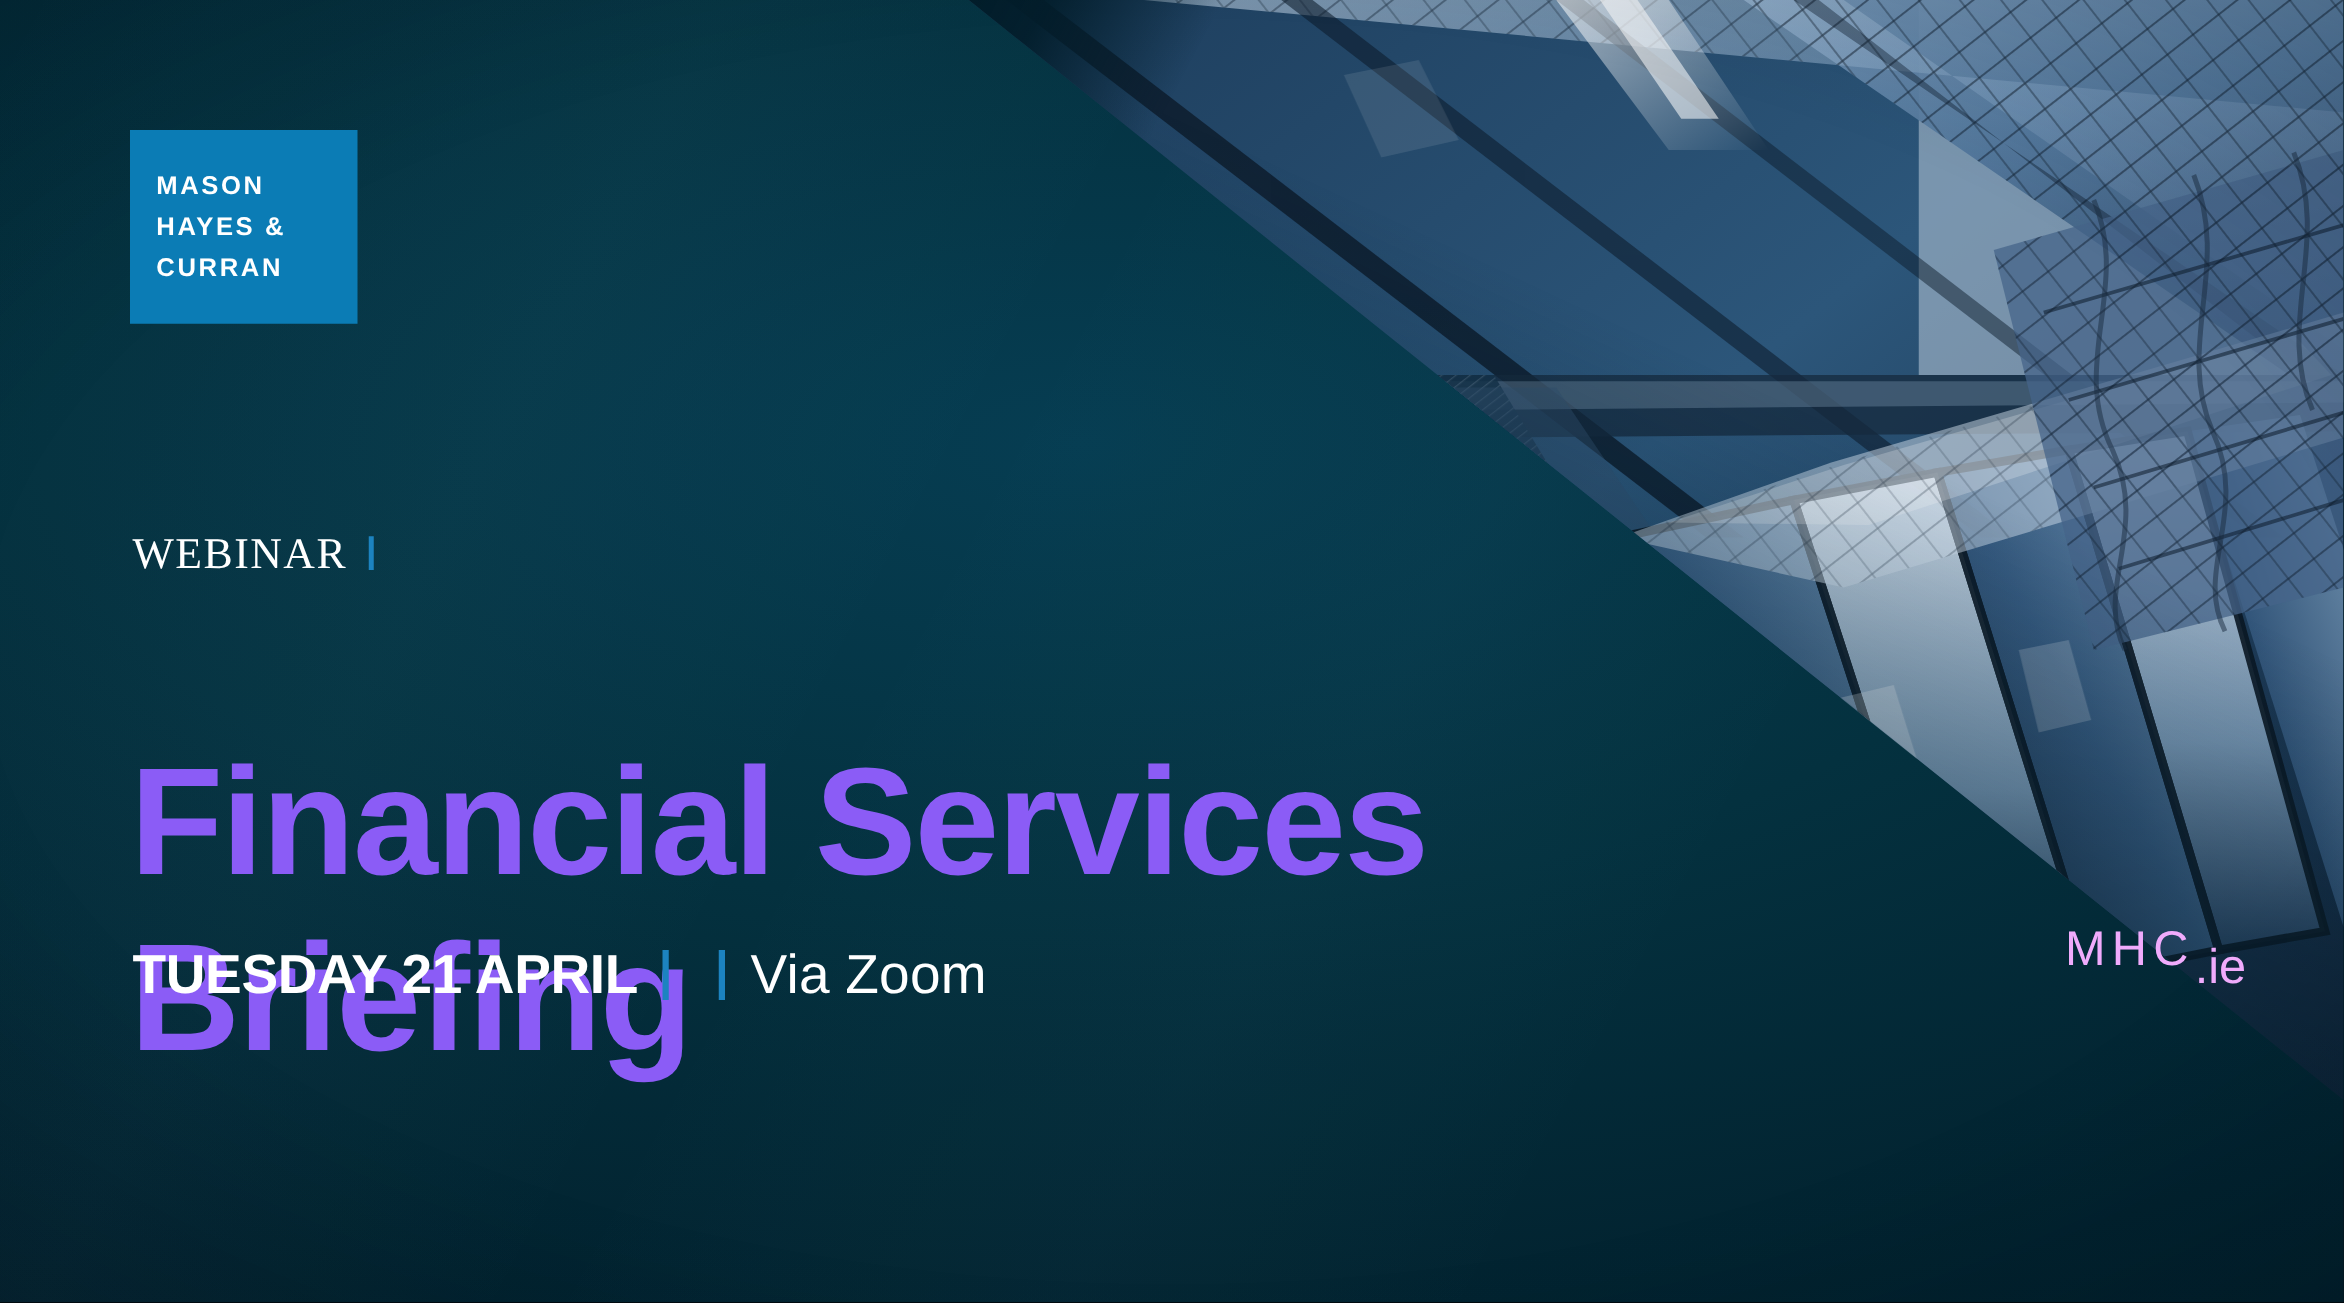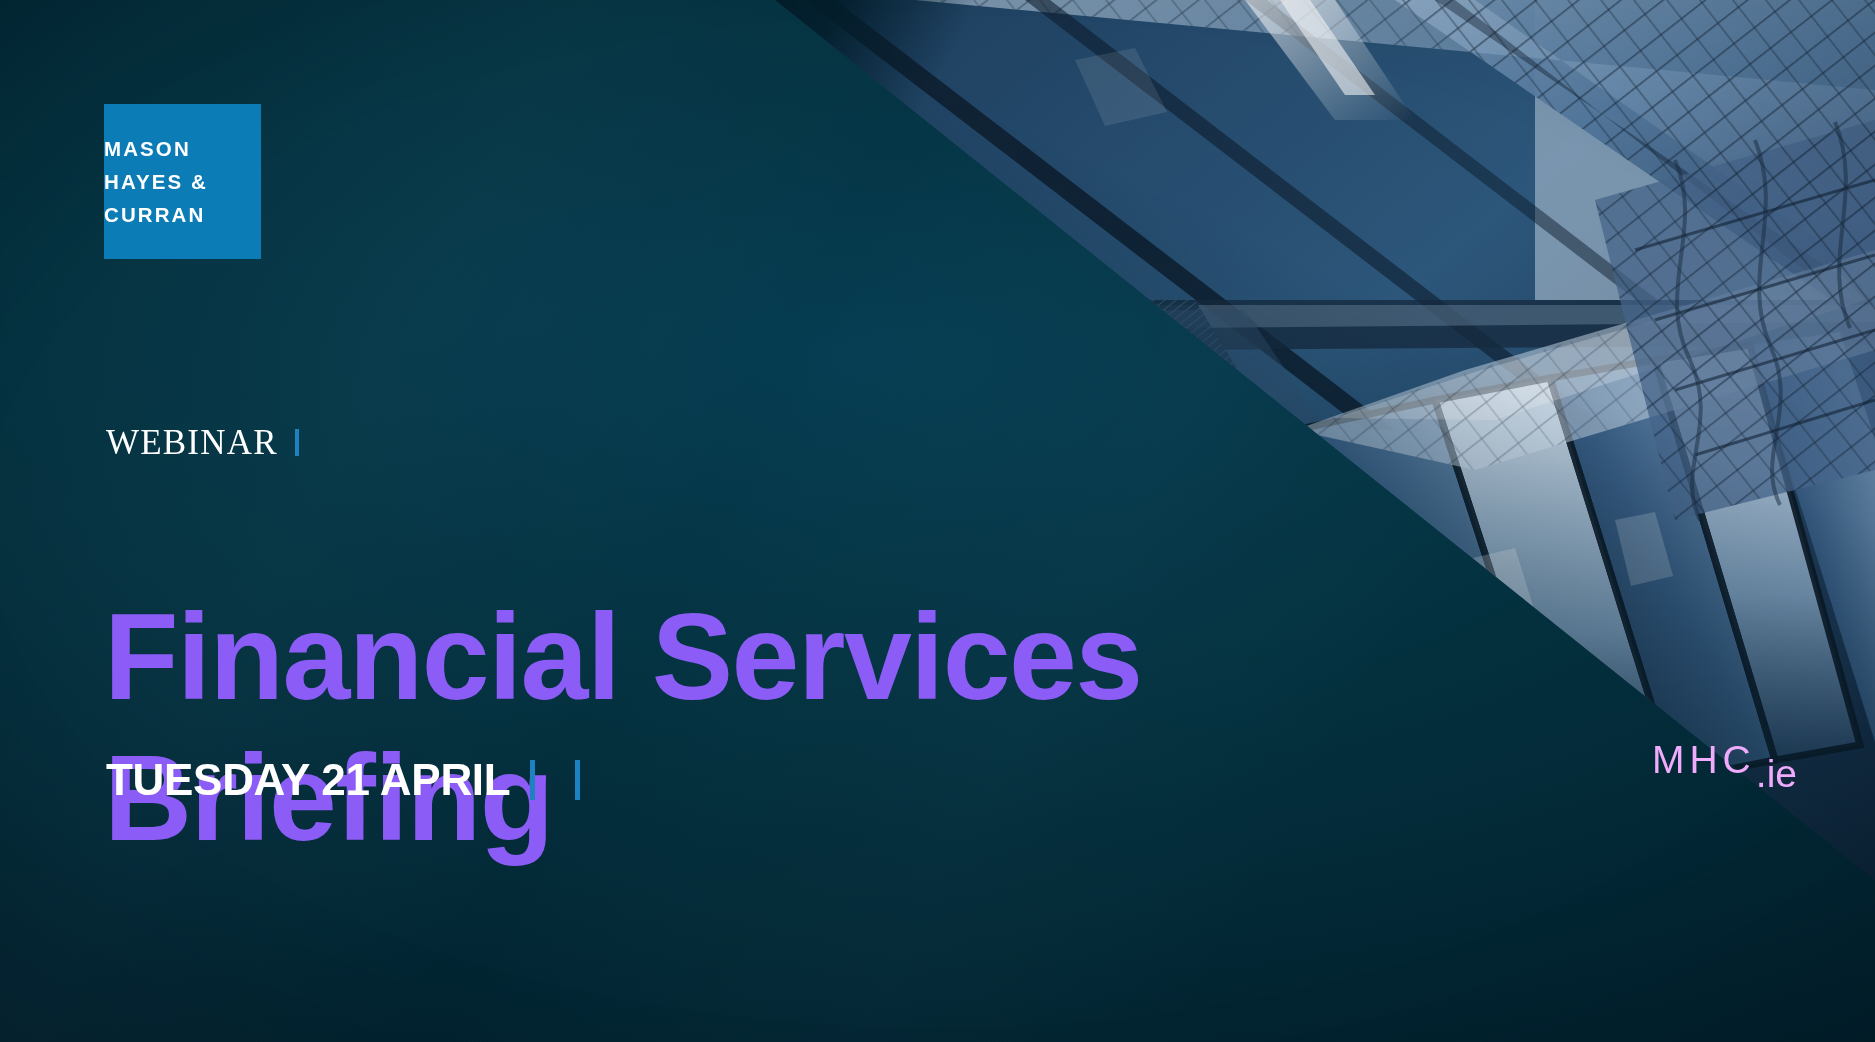--- a/index.html
+++ b/index.html
@@ -52,24 +52,25 @@
   }
   .photo-feather{
     position:absolute; inset:0;
     background:linear-gradient(118deg, rgba(2,29,42,1) 0%, rgba(2,29,42,0.92) 4%, rgba(2,29,42,0) 13%);
   }
 
   
   .logo{
     position:absolute;
     left:104px; top:104px;
-    width:157px; height:155px;
+    width:182px; height:155px;
     background:#0B7CB5;
     display:flex; flex-direction:column;
     justify-content:center;
+    padding-left:21px;
   }
   .logo-line{
     color:#ffffff;
     font-size:20.5px;
     font-weight:600;
     letter-spacing:2.1px;
     line-height:1.62;
     white-space:nowrap;
   }
 
@@ -303,20 +304,21 @@
 
   <h1 class="headline">
     <span class="hl-line">Financial Services</span>
     <span class="hl-line">Briefing</span>
   </h1>
 
   <div class="footer">
     <span class="meta-strong">TUESDAY 21 APRIL</span>
     <span class="sep big"></span>
     <span class="sep big"></span>
+    <span class="meta-light">Via Zoom</span>
   </div>
 
   <div class="mhc">
     <span class="mhc-mark">MHC</span>
     <span class="mhc-tld">.ie</span>
   </div>
 
 </div>
 
 </body></html>

